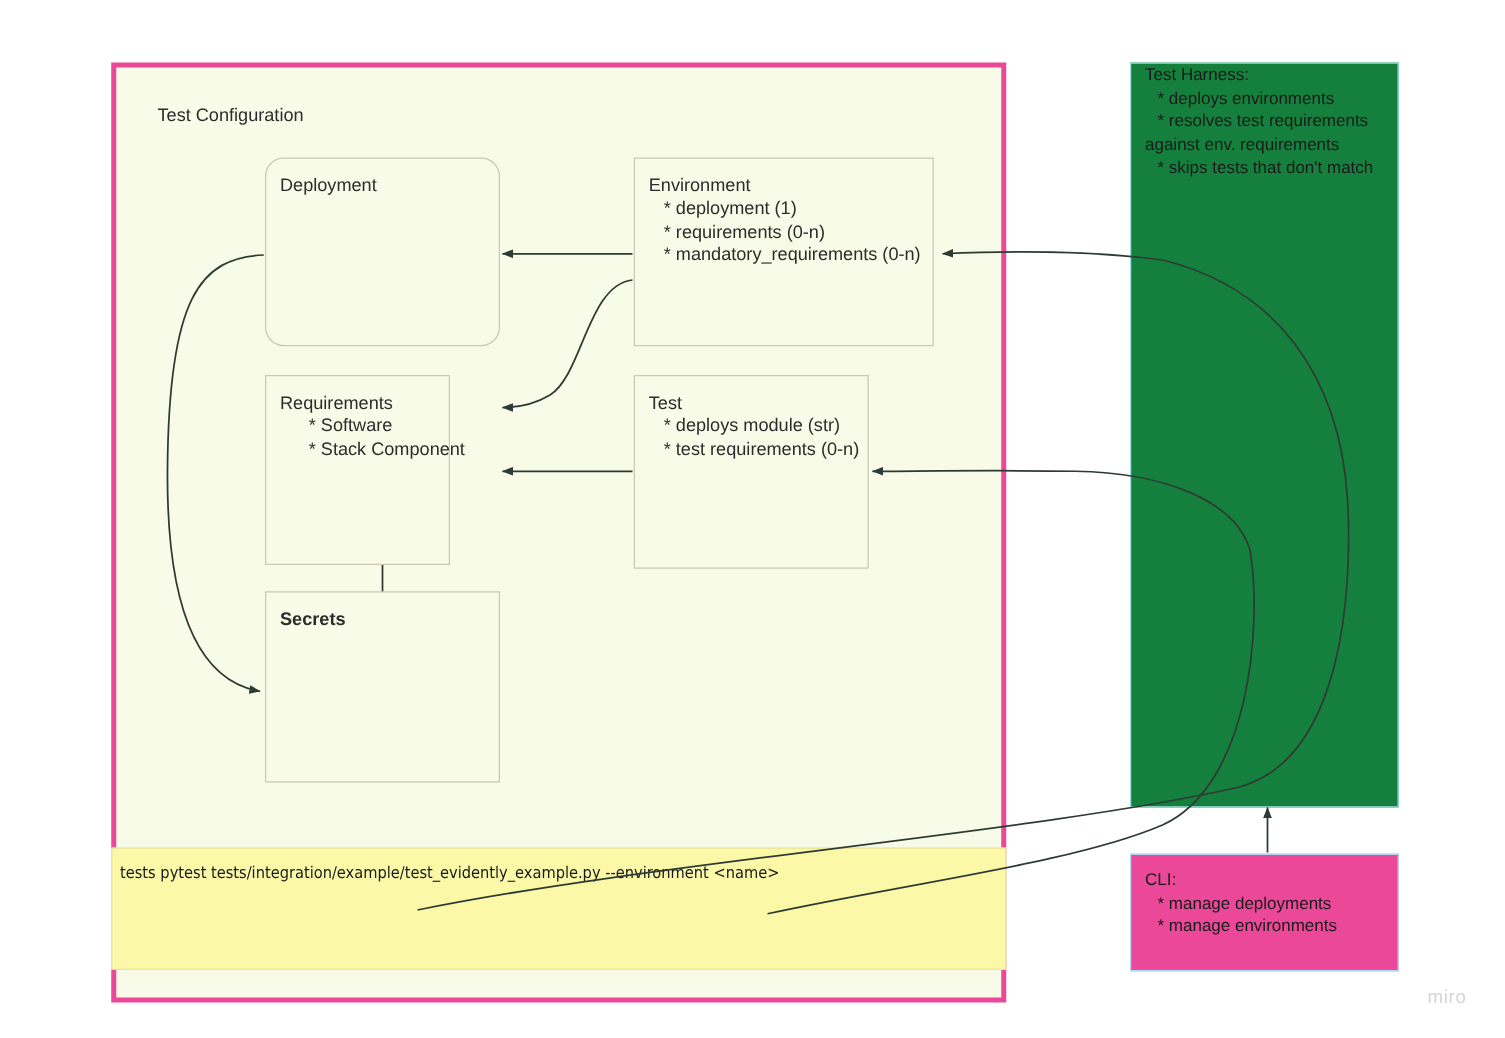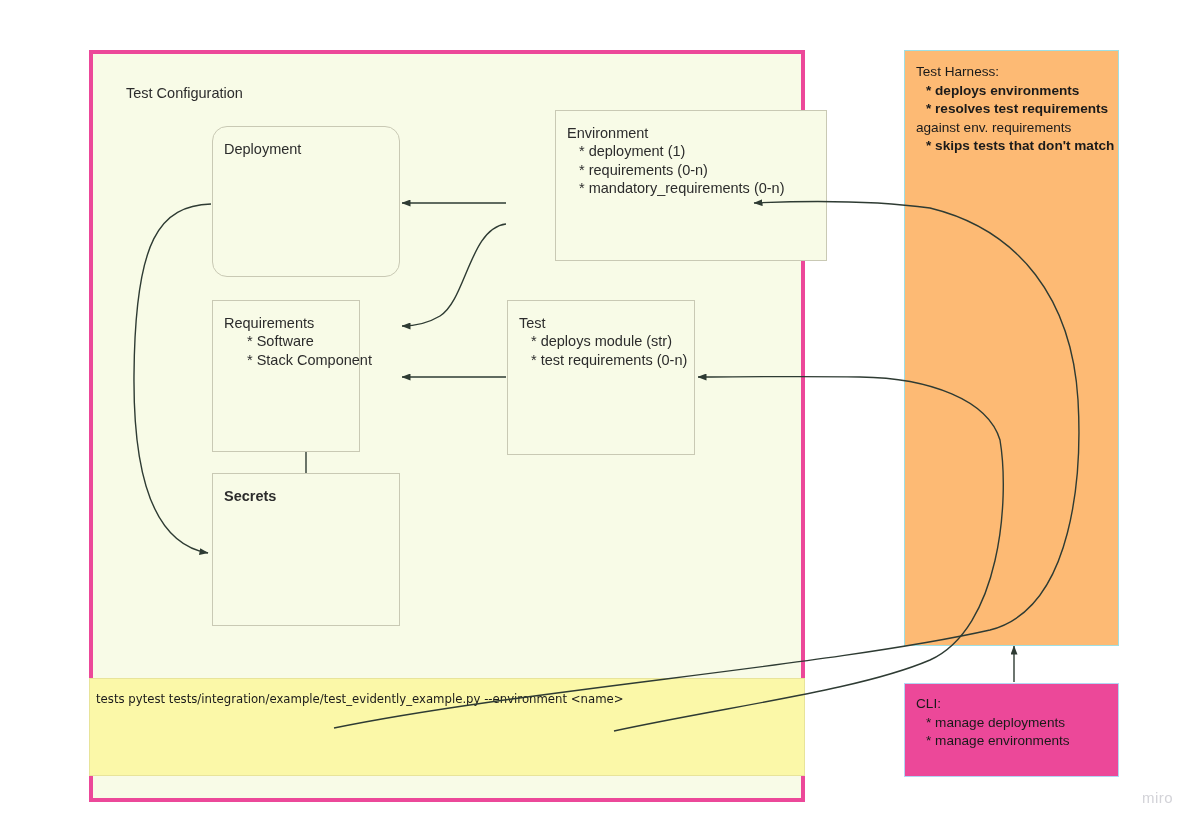--- a/index.html
+++ b/index.html
@@ -56,40 +56,40 @@
     font-size: 14.5px;
     line-height: 18.3px;
     color: #2c2c2c;
   }
   .entity .title { font-size: 14.5px; }
   .entity .line  { font-size: 14.5px; }
   .entity .indent1 { padding-left: 12px; }
   .entity .indent2 { padding-left: 23px; }
 
   #node-deployment  { left: 212px; top: 126px; width: 188px; height: 151px; border-radius: 15px; }
-  #node-environment { left: 507px; top: 110px; width: 272px; height: 151px; margin-left: 48px; }
+  #node-environment { left: 507px; top: 126px; width: 240px; height: 151px; }
   #node-requirements{ left: 212px; top: 300px; width: 148px; height: 152px; }
   #node-test        { left: 507px; top: 300px; width: 188px; height: 155px; }
   #node-secrets     { left: 212px; top: 473px; width: 188px; height: 153px; font-weight: bold; }
 
   
   #node-test-harness {
     left: 904px;
     top: 50px;
     width: 215px;
     height: 596px;
-    background: #fdba74;
+    background: #15803d;
     border: 1px solid #9fdfe3;
-    padding: 12px 6px 0 11px;
+    padding: 0 6px 0 11px;
     font-size: 13.6px;
     line-height: 18.6px;
     color: #1a1a1a;
   }
   #node-test-harness .line { white-space: pre; }
-  #node-test-harness .indent1 { padding-left: 10px; font-weight: bold; }
+  #node-test-harness .indent1 { padding-left: 10px; }
 
   #node-cli {
     left: 904px;
     top: 683px;
     width: 215px;
     height: 94px;
     background: #ec4899;
     border: 1px solid #b2d6f4;
     padding: 11px 6px 0 11px;
     font-size: 13.6px;

